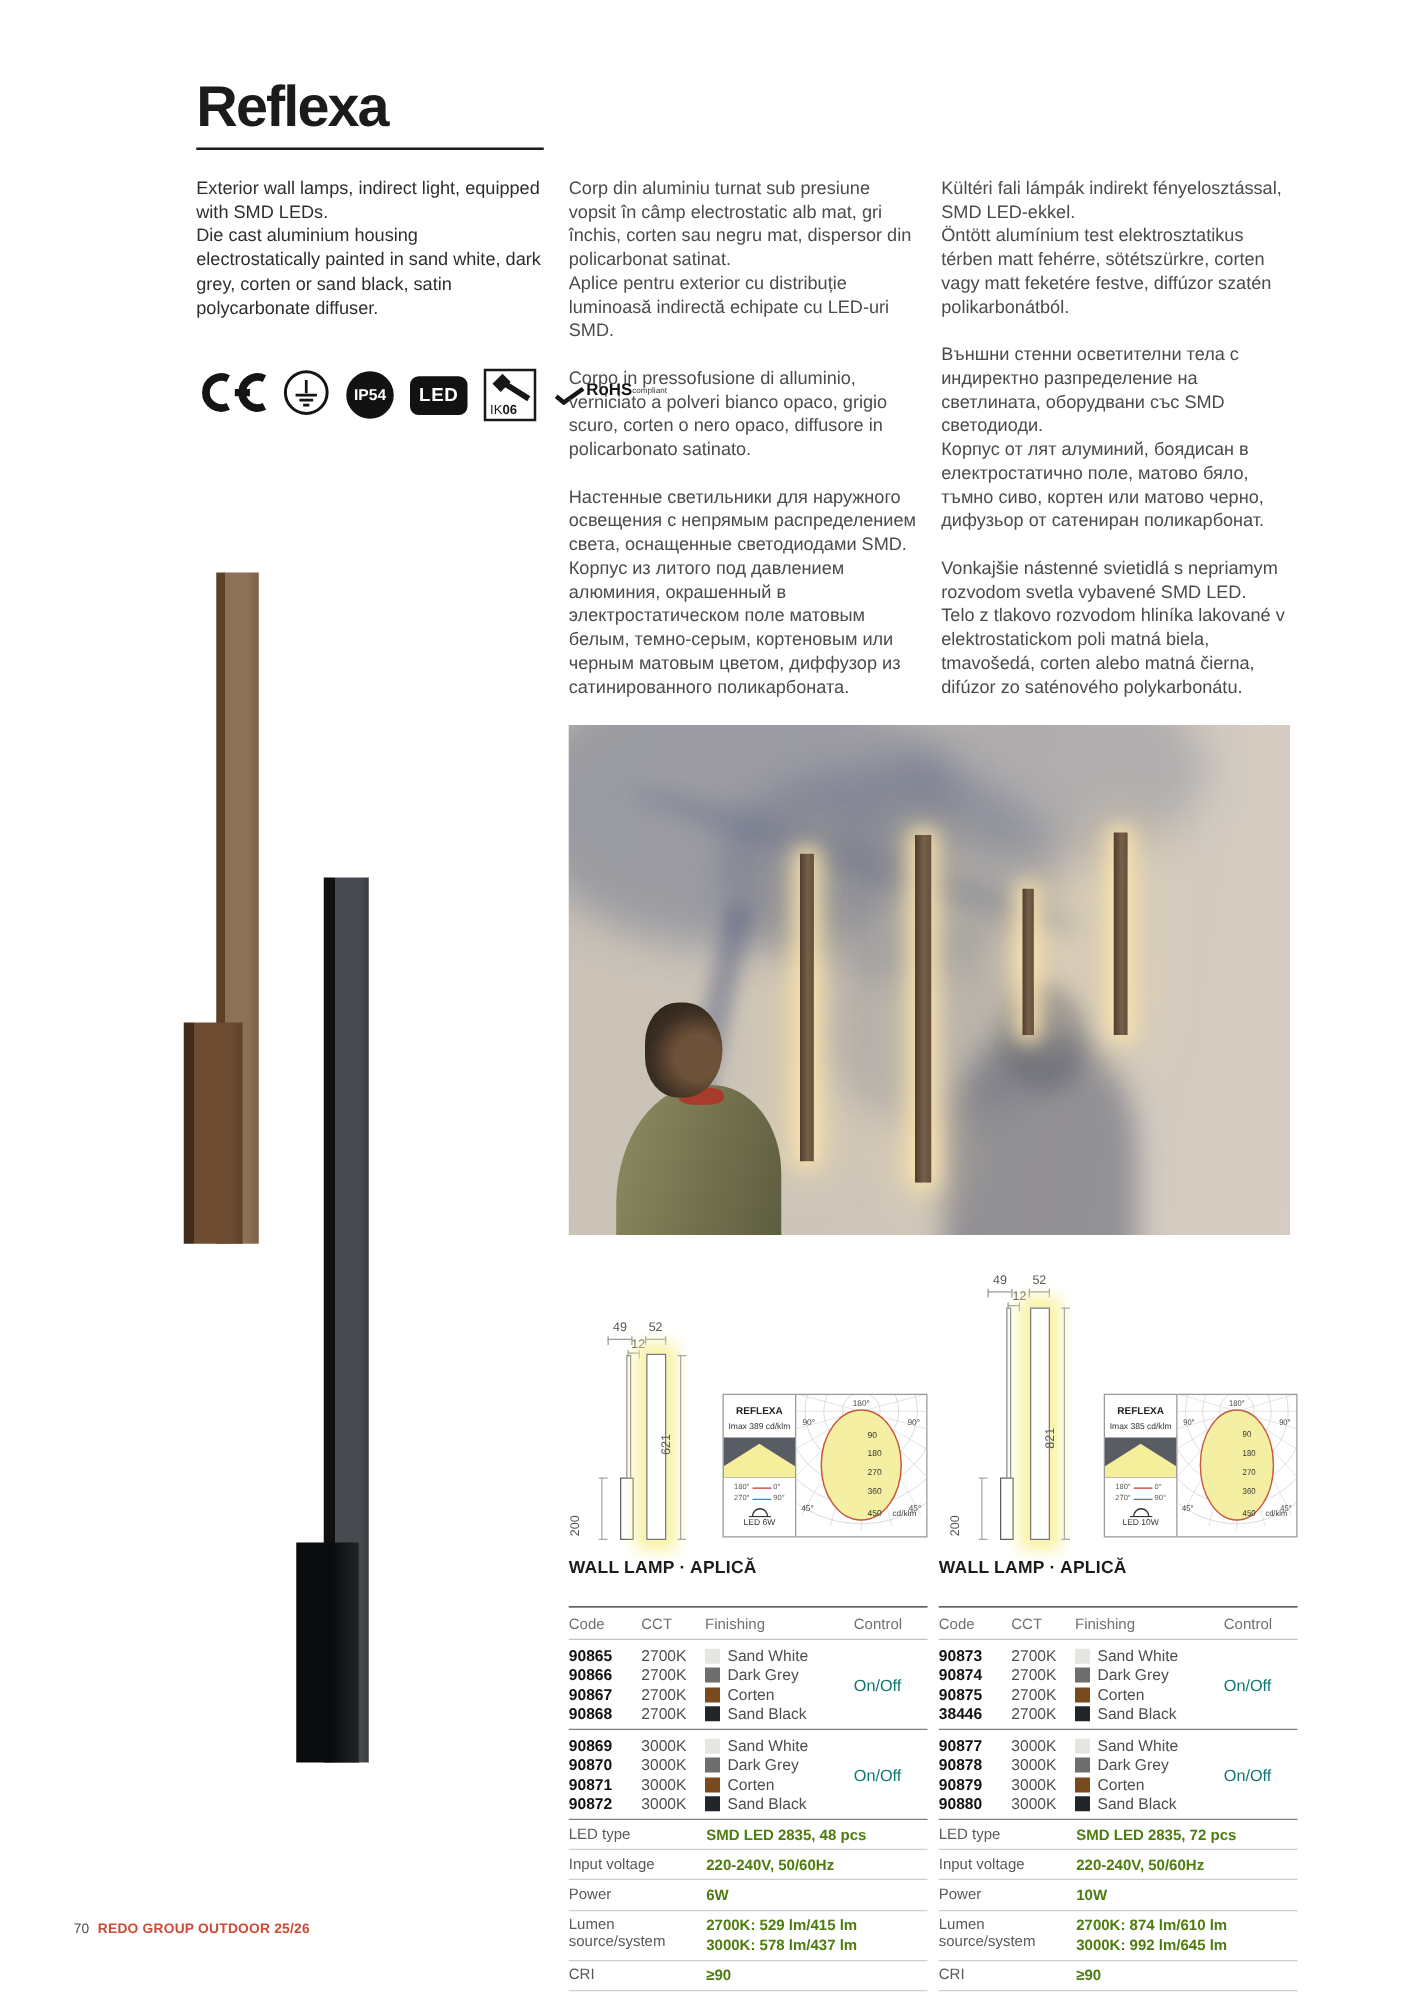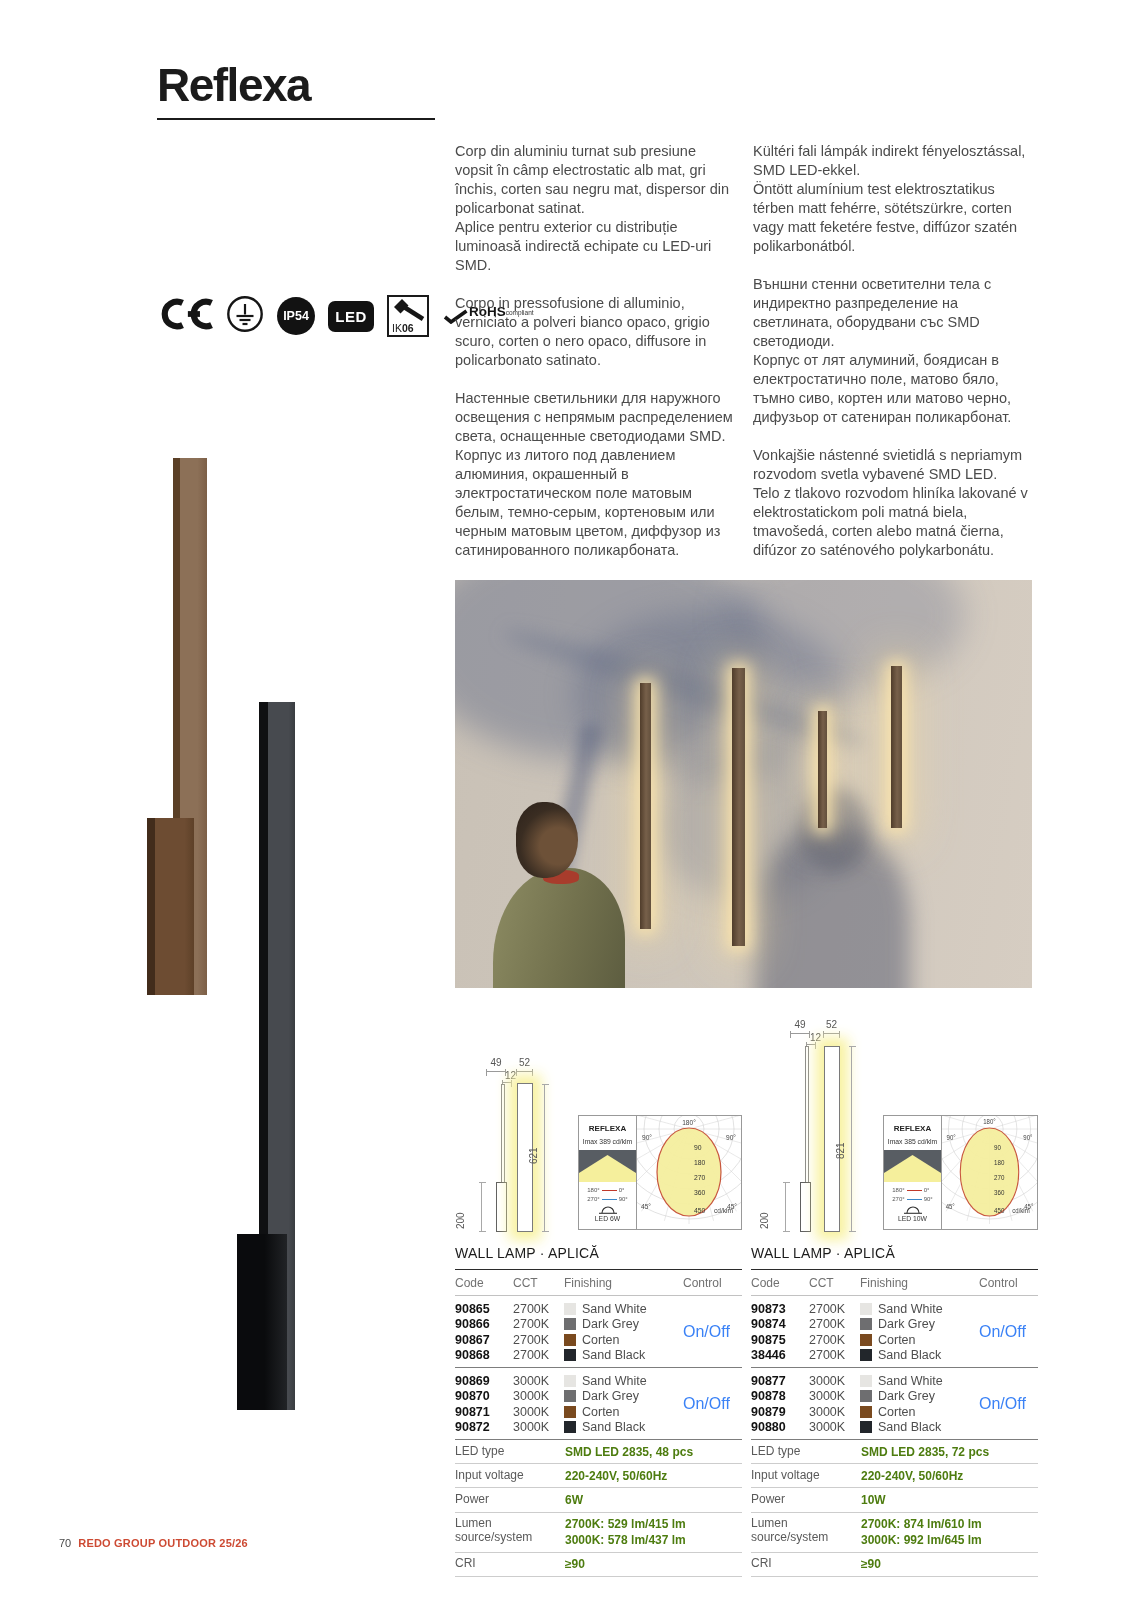--- a/index.html
+++ b/index.html
@@ -74,47 +74,51 @@
   .photom-chart{flex:1;position:relative;}
   .photom-chart svg{display:block;width:100%;height:100%;}
   .pm-grid{stroke:#cfcfcf;stroke-width:.6;fill:none;}
   .pm-ray{stroke:#d6d6d6;stroke-width:.55;}
   .pm-blob{fill:#f4ee9e;fill-opacity:.95;stroke:#c8573e;stroke-width:1.2;}
   .pm-txt{font-size:6.6px;fill:#444;font-family:"Liberation Sans",sans-serif;}
   .pm-ring{font-size:6.8px;fill:#333;font-family:"Liberation Sans",sans-serif;}
   
   .spec-table{position:absolute;top:1245px;width:287px;}
   #table-left{left:455px;} #table-right{left:751px;}
-  .tbl-title{font-size:14px;font-weight:400;color:#1c1c1c;letter-spacing:.2px;padding-bottom:8px;border-bottom:1.5px solid #2b2b2b;}
+  .tbl-title{font-size:14px;font-weight:700;color:#1c1c1c;letter-spacing:.2px;padding-bottom:24px;border-bottom:1.5px solid #2b2b2b;}
   .tbl-head{display:flex;color:#717171;font-size:12px;padding:6px 0 5px;border-bottom:1px solid #c2c2c2;}
   .c-code{width:58px;} .c-cct{width:51px;} .c-fin{width:119px;} .c-ctl{flex:1;}
   .tgroup{display:flex;padding:5px 0 4px;border-bottom:1px solid #7d7d7d;}
   .tgroup .rowline{height:15.5px;display:flex;align-items:center;}
   .code{font-weight:700;font-size:12.5px;color:#121212;}
   .cct{font-size:12.5px;color:#4e4e4e;}
   .finlabel{font-size:12.5px;color:#4e4e4e;}
   .sw{display:inline-block;width:12px;height:12px;margin-right:6px;flex:none;}
   .ctrl-wrap{flex:1;display:flex;align-items:center;}
-  .ctrl{font-size:16px;color:#3b82f6;}
+  .ctrl{font-size:13px;color:#0f766e;}
   .spec-row{display:flex;border-bottom:1px solid #cdcdcd;padding:3.5px 0;font-size:12px;align-items:flex-start;}
   .spec-label{width:110px;color:#5a5a5a;flex:none;}
   .spec-val{font-weight:700;color:#4d7c0f;line-height:1.35;}
   
   .footer{position:absolute;left:59px;top:1537px;font-size:11px;display:flex;gap:7px;align-items:baseline;}
   .page-no{color:#4a4a4a;}
   .footer-label{font-weight:800;color:#cd4a33;letter-spacing:.2px;}
 </style>
 </head>
 <body>
 
 <div id="page">
 
   <div class="title">Reflexa</div>
   <div class="title-rule"></div>
 
+  <div class="intro">
+    <p>Exterior wall lamps, indirect light, equipped with SMD LEDs.</p>
+    <p>Die cast aluminium housing electrostatically painted in sand white, dark grey, corten or sand black, satin polycarbonate diffuser.</p>
+  </div>
 
   <div class="badges">
     <span>
       <svg width="58" height="36" viewBox="0 0 60 36">
         <path d="M28.5 6.5 A12.8 12.8 0 1 0 28.5 29.5" fill="none" stroke="#151515" stroke-width="6.4"></path>
         <path d="M58.5 6.5 A12.8 12.8 0 1 0 58.5 29.5" fill="none" stroke="#151515" stroke-width="6.4"></path>
         <line x1="34" y1="18" x2="46.5" y2="18" stroke="#151515" stroke-width="6"></line>
       </svg>
     </span>
     <span>

